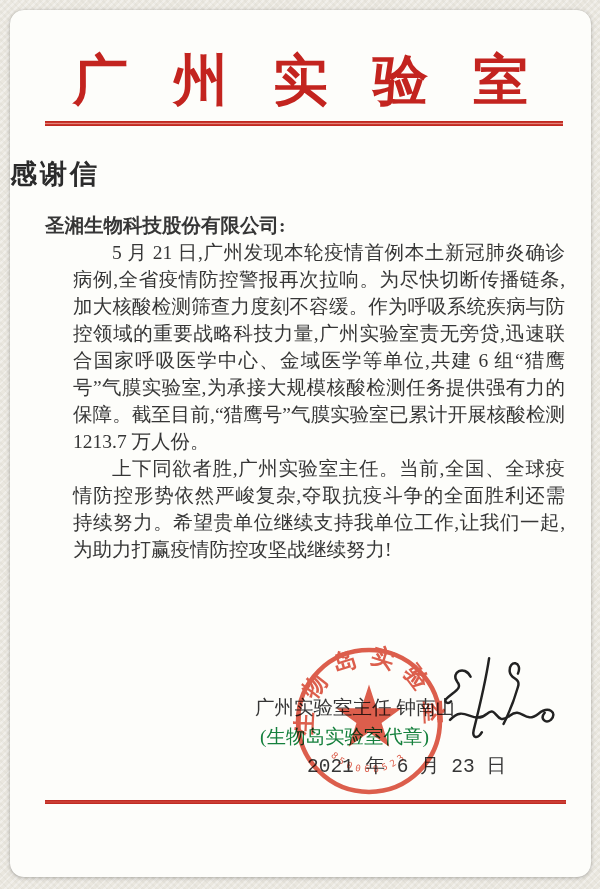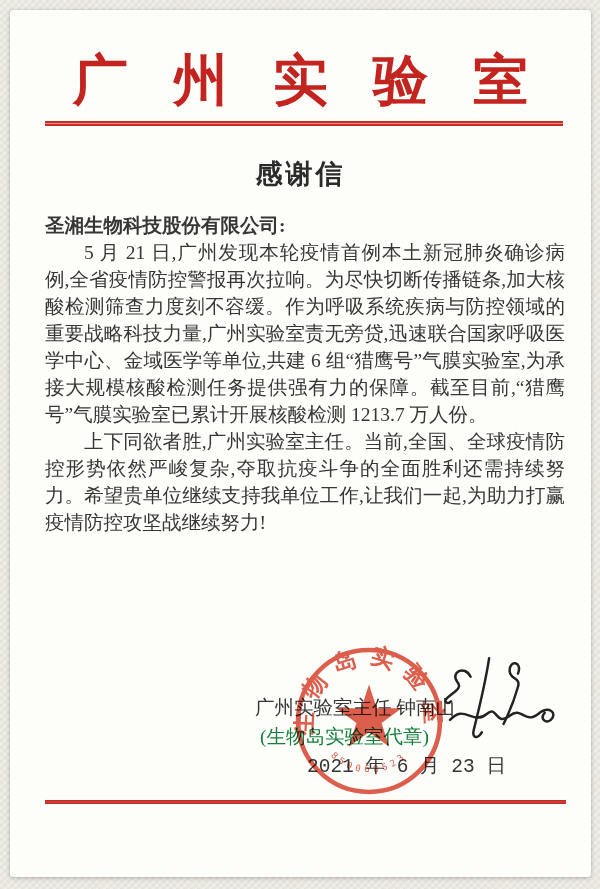--- a/index.html
+++ b/index.html
@@ -9,48 +9,47 @@
     font-family:"Liberation Serif","DejaVu Serif",serif;
     background-color:#eae7df;
     background-image:
       repeating-linear-gradient(45deg, rgba(0,0,0,0.025) 0 2px, transparent 2px 5px),
       repeating-linear-gradient(-45deg, rgba(255,255,255,0.35) 0 2px, transparent 2px 5px);
     overflow:hidden;
   }
   .paper {
     position:absolute; left:10px; top:10px; width:581px; height:867px;
     background:#fdfdfa;
-    border-radius:3px;
+    border-radius:14px;
     box-shadow:0 1px 4px rgba(0,0,0,0.25), 0 0 1px rgba(0,0,0,0.2);
   }
   .masthead-title {
     position:absolute; top:34px; left:0; right:0;
     text-align:center;
     font-size:55px; font-weight:bold;
     color:#c3241f;
     letter-spacing:0.82em; padding-left:0.82em;
     white-space:nowrap;
   }
   .masthead-rule {
     position:absolute; top:111px; left:35px; width:518px; height:5px;
     background:linear-gradient(180deg,#bb231b 0%,#c8362c 30%,#e2857c 50%,#c8362c 70%,#bb231b 100%);
   }
   .letter-title {
     position:absolute; top:146px; left:0; right:0;
-    text-align:center;
     font-size:27px; font-weight:bold; color:#2b2b2b;
     letter-spacing:3px;
   }
   .letter-body {
     position:absolute; top:202px; left:35px; width:520px;
     font-size:19.5px; line-height:27px; color:#363636;
     text-align:justify;
   }
   .recipient { font-weight:bold; }
-  .para { text-indent:2em; }
+  .para { text-indent:2em;margin-left:28px; }
   .signoff-role   { position:absolute; left:245px; top:684px; font-size:19.5px; color:#363636; white-space:nowrap;text-align:center; }
   .signoff-agency { position:absolute; left:250px; top:713px; font-size:19.5px; color:#15803d; white-space:nowrap; }
   .signoff-date   { position:absolute; left:297px; top:742px; font-size:19.5px; color:#363636; white-space:nowrap;font-family:Liberation Mono, monospace; }
   .seal {
     position:absolute; left:283px; top:635px; width:152px; height:152px;
     opacity:0.85; mix-blend-mode:multiply; pointer-events:none;
   }
   .signature {
     position:absolute; left:425px; top:642px; width:135px; height:108px;
   }

